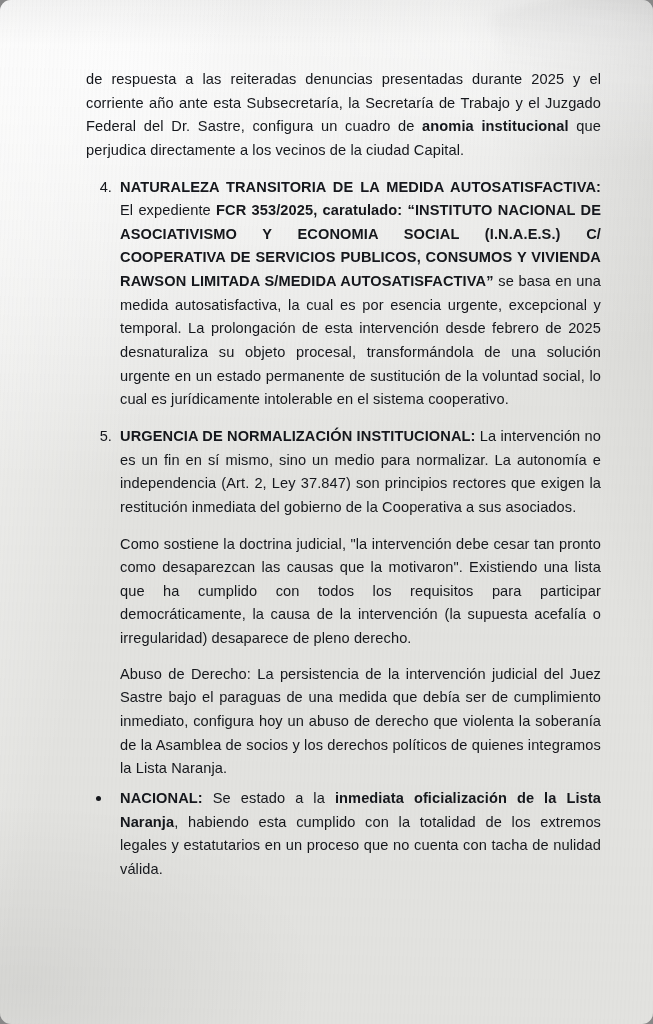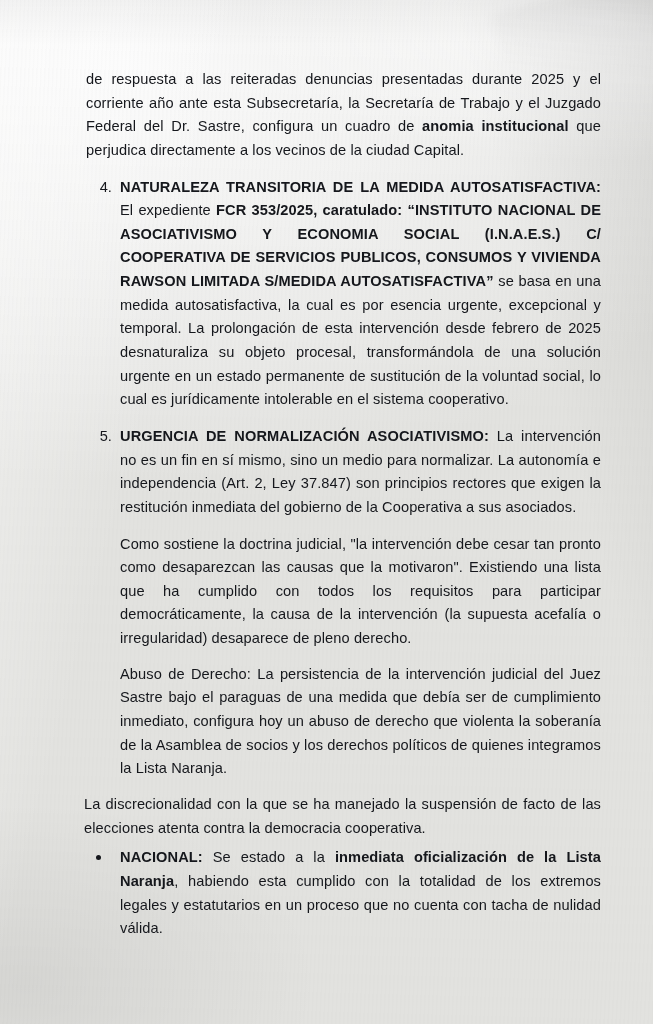--- a/index.html
+++ b/index.html
@@ -10,20 +10,21 @@
   .page {
     position: relative;
     width: 653px;
     height: 1024px;
     overflow: hidden;
     background:
       radial-gradient(ellipse 700px 420px at 18% 6%, #fbfbfb 0%, #f2f2f1 42%, #e9e9e7 75%, #e2e2df 100%),
       linear-gradient(160deg, #f6f6f5 0%, #efefed 30%, #e8e8e5 62%, #dededa 100%);
     font-family: "Liberation Sans", sans-serif;
     color: #15171c;
+    border-radius: 11px;
   }
   
   .page:before {
     content: "";
     position: absolute;
     inset: 0;
     pointer-events: none;
     background:
       linear-gradient(105deg, rgba(255,255,255,0.55) 0%, rgba(255,255,255,0.0) 28%),
       linear-gradient(255deg, rgba(0,0,0,0.07) 0%, rgba(0,0,0,0.0) 22%),
@@ -152,30 +153,29 @@
 
     <ul class="numlist">
 
       <li class="numitem">
         <span class="num">4.</span>
         <span class="body"><b>NATURALEZA TRANSITORIA DE LA MEDIDA AUTOSATISFACTIVA:</b><span> El expediente </span><b>FCR 353/2025, caratulado: “INSTITUTO NACIONAL DE ASOCIATIVISMO Y ECONOMIA SOCIAL (I.N.A.E.S.) C/ COOPERATIVA DE SERVICIOS PUBLICOS, CONSUMOS Y VIVIENDA RAWSON LIMITADA S/MEDIDA AUTOSATISFACTIVA”</b><span> se basa en una medida autosatisfactiva, la cual es por esencia urgente, excepcional y temporal. La prolongación de esta intervención desde febrero de 2025 desnaturaliza su objeto procesal, transformándola de una solución urgente en un estado permanente de sustitución de la voluntad social, lo cual es jurídicamente intolerable en el sistema cooperativo.</span></span>
       </li>
 
       <li class="numitem">
         <span class="num">5.</span>
-        <span class="body"><b>URGENCIA DE NORMALIZACIÓN ASOCIATIVISMO:</b><span> La intervención no es un fin en sí mismo, sino un medio para normalizar. La autonomía e independencia (Art. 2, Ley 37.847) son principios rectores que exigen la restitución inmediata del gobierno de la Cooperativa a sus asociados.</span></span>
+        <span class="body"><b>URGENCIA DE NORMALIZACIÓN INSTITUCIONAL:</b><span> La intervención no es un fin en sí mismo, sino un medio para normalizar. La autonomía e independencia (Art. 2, Ley 37.847) son principios rectores que exigen la restitución inmediata del gobierno de la Cooperativa a sus asociados.</span></span>
       </li>
 
     </ul>
 
     <p class="para sub-para" style="padding-left:34px;"><span>Como sostiene la doctrina judicial, "la intervención debe cesar tan pronto como desaparezcan las causas que la motivaron". Existiendo una lista que ha cumplido con todos los requisitos para participar democráticamente, la causa de la intervención (la supuesta acefalía o irregularidad) desaparece de pleno derecho.</span></p>
 
     <p class="para sub-para" style="padding-left:34px;"><span>Abuso de Derecho: La persistencia de la intervención judicial del Juez Sastre bajo el paraguas de una medida que debía ser de cumplimiento inmediato, configura hoy un abuso de derecho que violenta la soberanía de la Asamblea de socios y los derechos políticos de quienes integramos la Lista Naranja.</span></p>
 
-    <p class="para sub-para block-left-shift" style="padding-left:34px;"><span>La discrecionalidad con la que se ha manejado la suspensión de facto de las elecciones atenta contra la democracia cooperativa.</span></p>
 
 
     <ul class="bullet-list">
       <li class="bullet-item">
         <span class="bullet-dot"></span>
         <b>NACIONAL:</b><span> Se estado a la </span><b>inmediata oficialización de la Lista Naranja</b><span>, habiendo esta cumplido con la totalidad de los extremos legales y estatutarios en un proceso que no cuenta con tacha de nulidad válida.</span>
       </li>
     </ul>
 
   </div>

